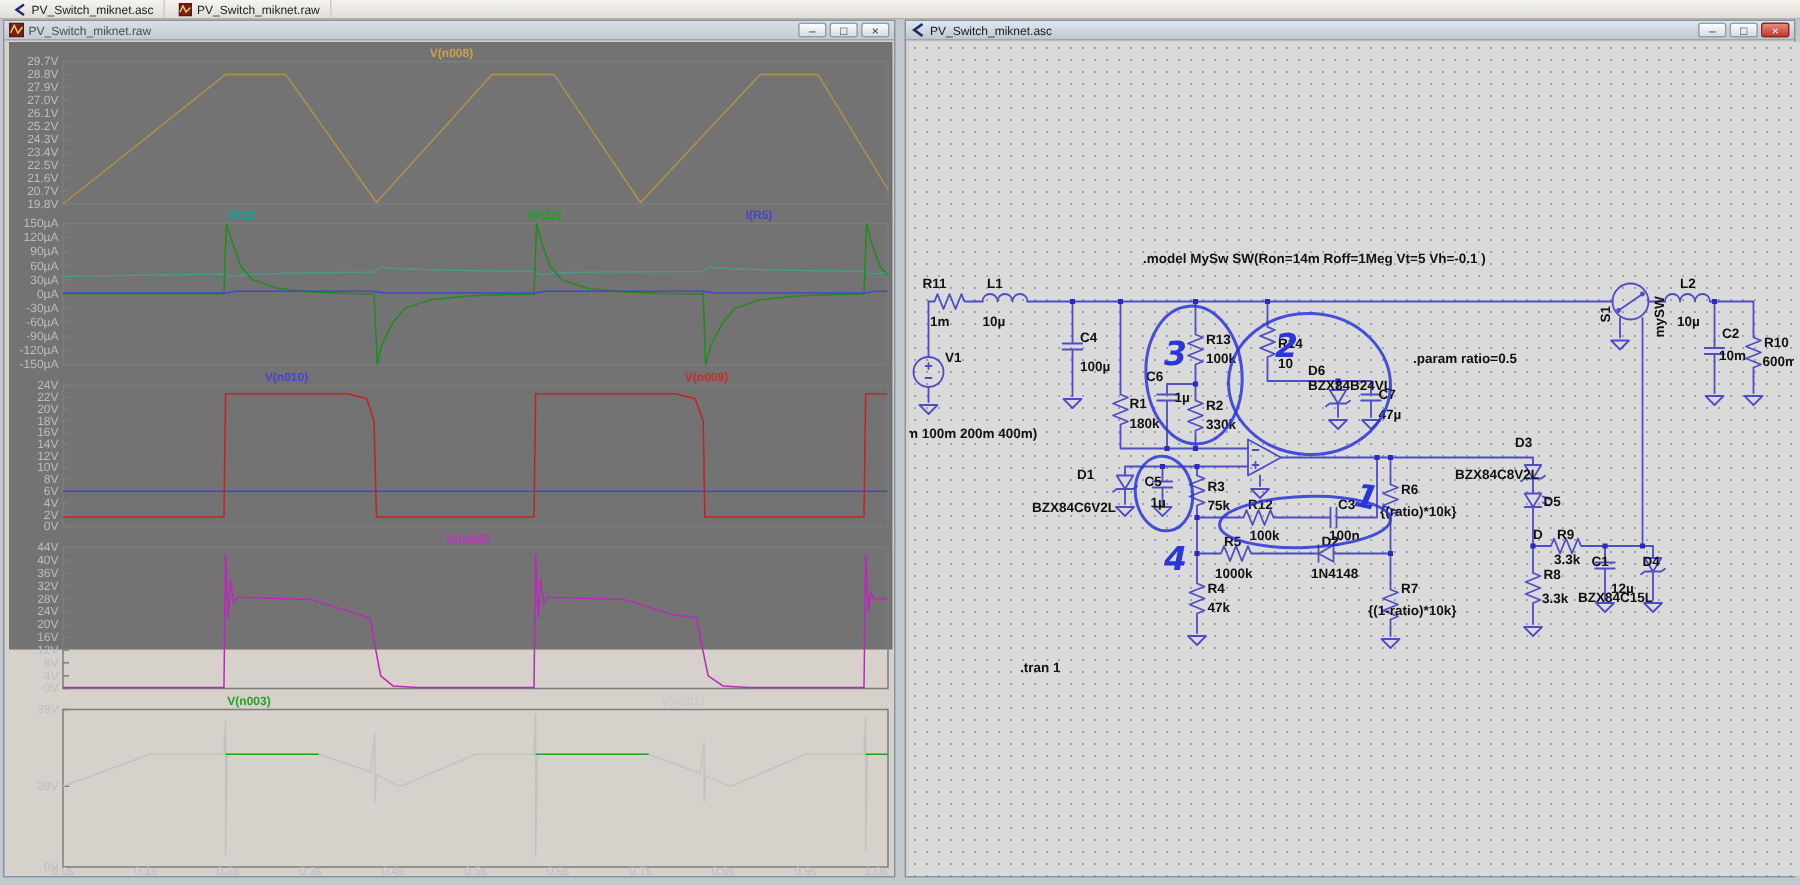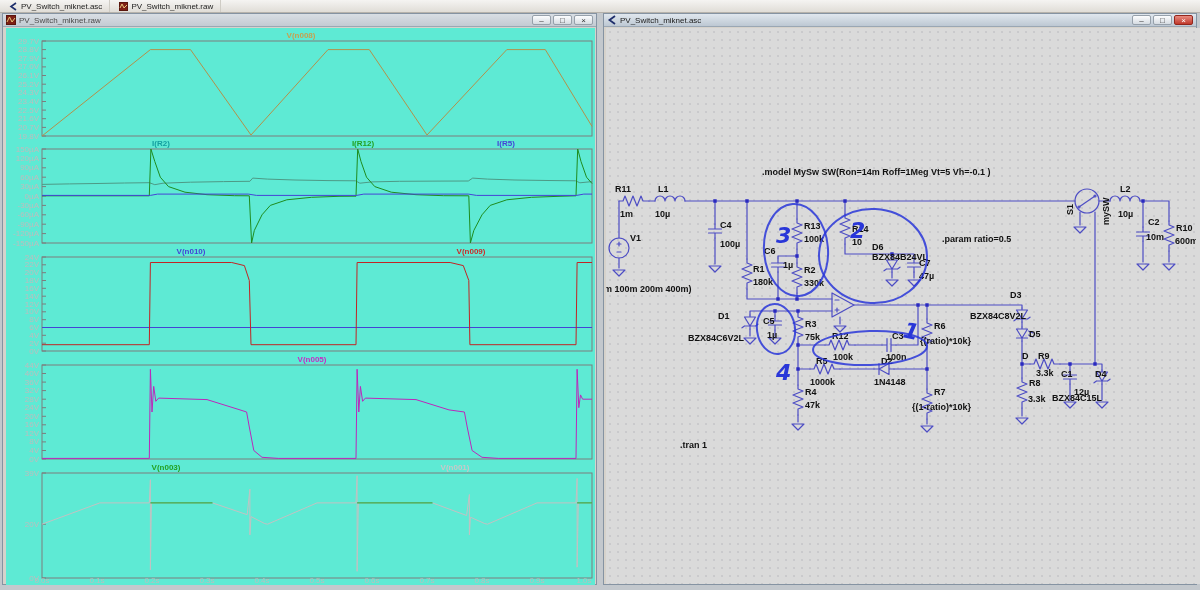--- a/index.html
+++ b/index.html
@@ -22,21 +22,21 @@
   .tbar.inactive{background:linear-gradient(#d9dee4,#c3cbd3)}
   .ttext{font-size:8px;color:#1a1a1a;white-space:nowrap}
   .tbar.inactive .ttext{color:#4a4a4a}
   .wbtns{margin-left:auto;display:flex;gap:2px}
   .wb{width:19px;height:10px;border:1px solid #96a0aa;border-radius:2px;
       background:linear-gradient(#fcfdfe,#d6dce2);font-size:8px;line-height:9px;
       text-align:center;color:#333;box-sizing:border-box}
   .wb.red{background:linear-gradient(#e98b80,#c0392b);color:#fff;border-color:#93261c}
 
   
-  #plotarea{position:absolute;left:3px;top:14px;width:589px;height:557px;background:#5eead4}
+  #plotarea{position:absolute;left:3px;top:14px;width:589px;height:405px;background:#737373}
   #plot-svg{display:block;width:589px;height:557px}
   .tick{font:8px "Liberation Sans",sans-serif;fill:#bdbdbd}
   .tname{font:bold 8px "Liberation Sans",sans-serif}
 
   
   #schem{position:absolute;left:2px;top:14px;width:600px;height:556px;overflow:hidden;
          background-color:#dadada;
          background-image:radial-gradient(circle,#a0a0a8 0.6px,transparent 0.75px);
          background-size:8px 8px}
   #schem-svg{display:block;width:590px;height:556px}

